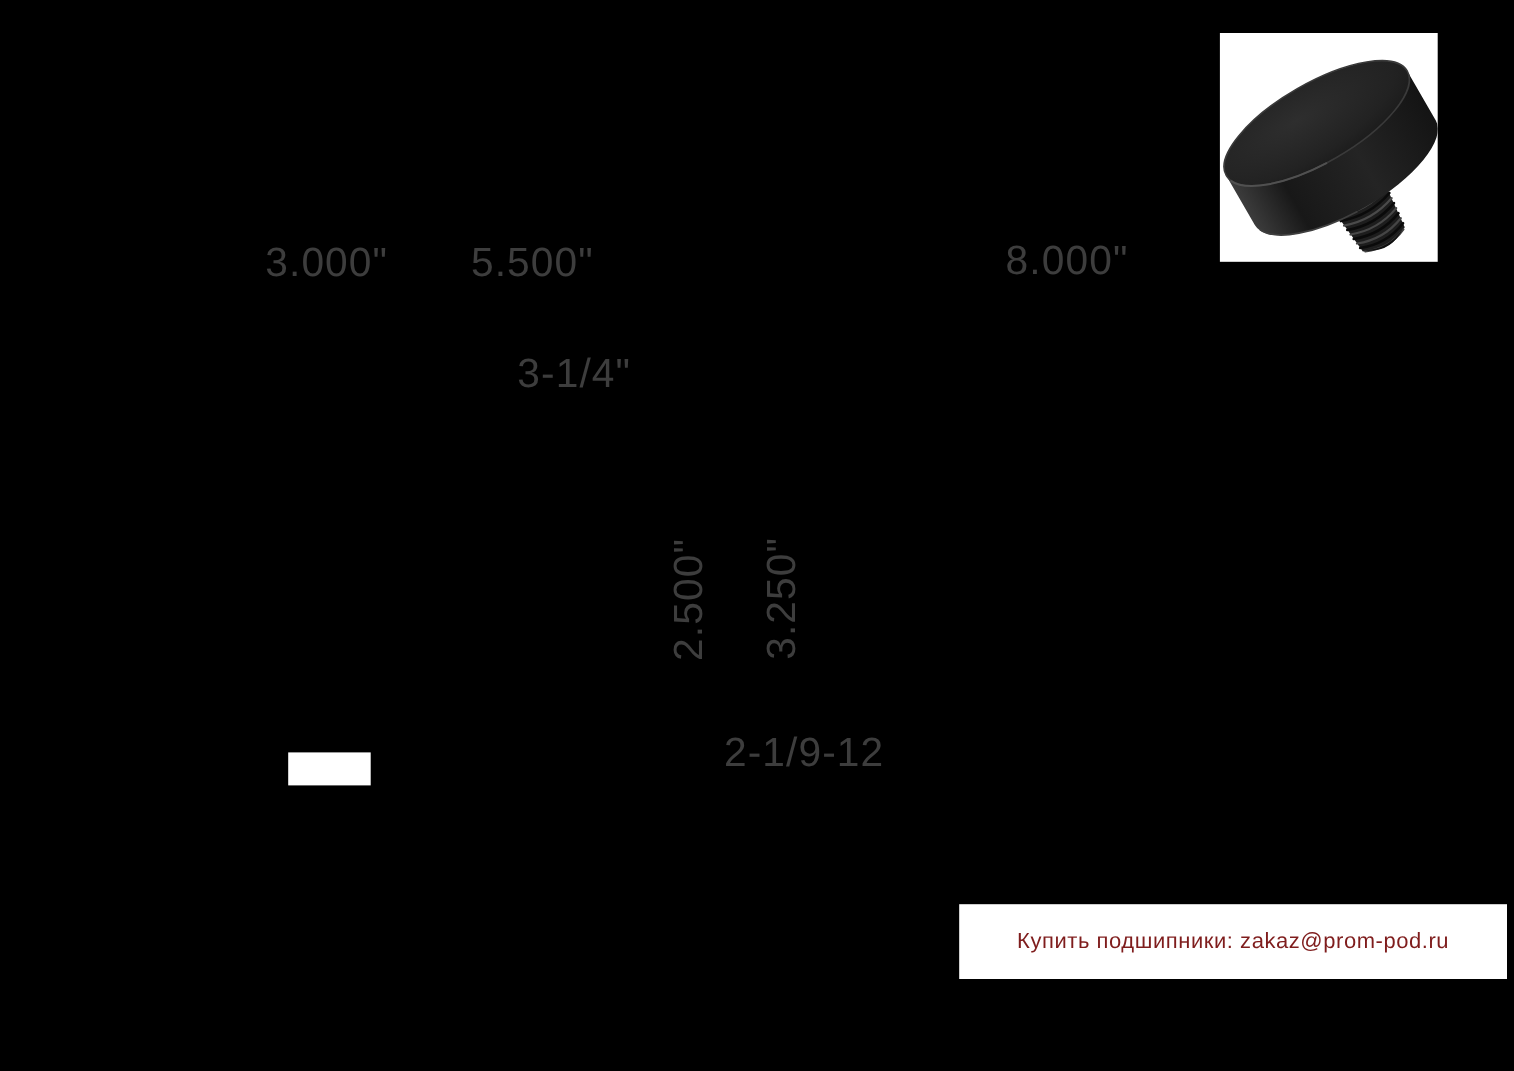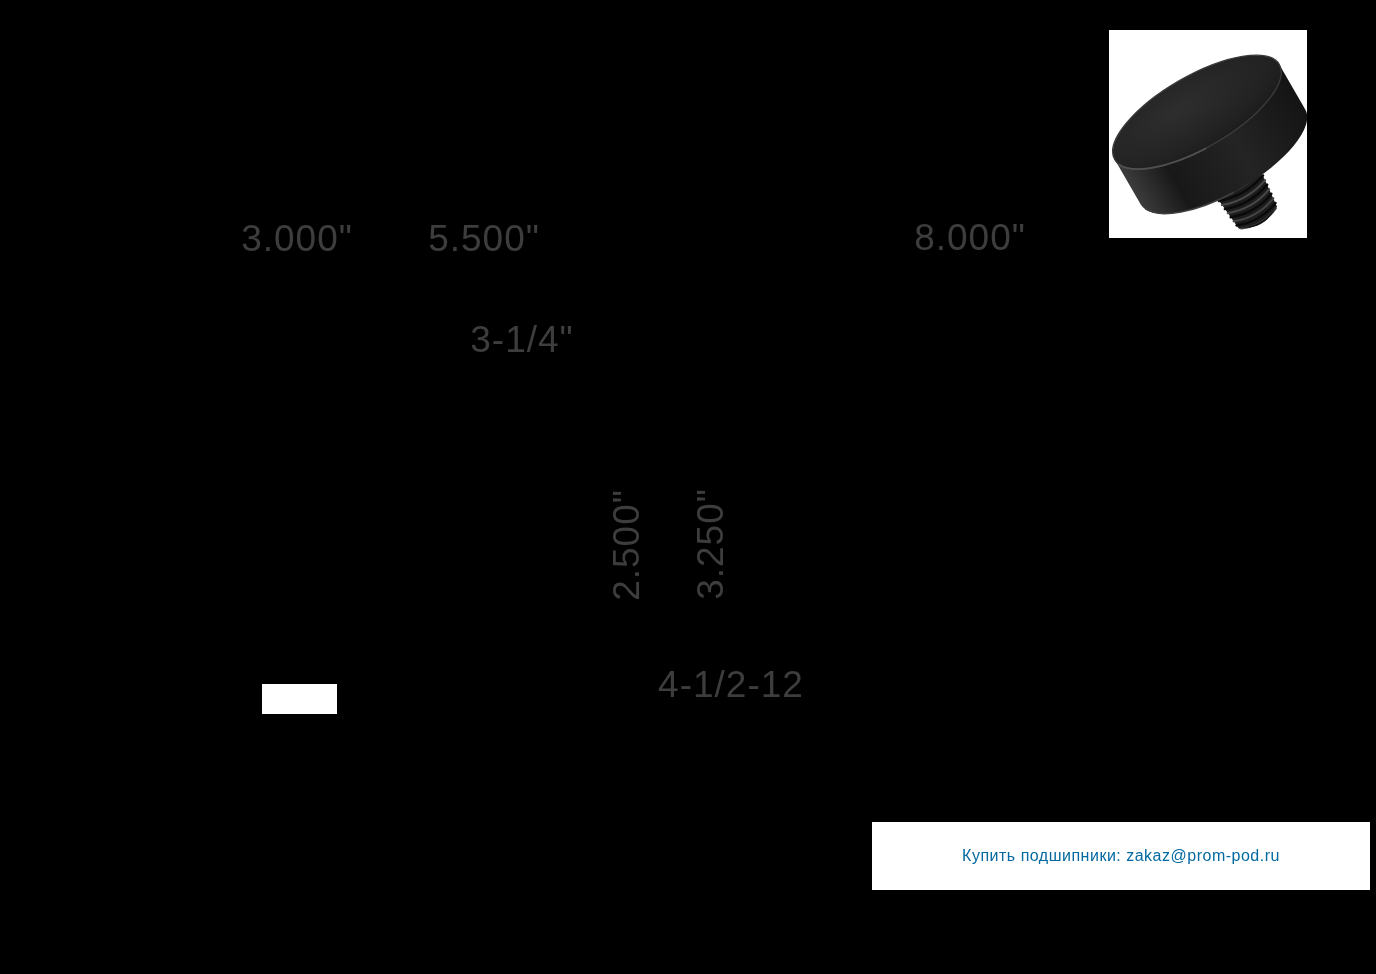--- a/index.html
+++ b/index.html
@@ -64,38 +64,38 @@
     left: 872px;
     top: 822px;
     width: 498px;
     height: 68px;
     background: #ffffff;
     display: flex;
     align-items: center;
     justify-content: center;
   }
   .contact-banner-text {
-    color: #0369a1;
-    font-size: 16px;
+    color: #7f1d1d;
+    font-size: 20px;
     letter-spacing: 0.5px;
     white-space: nowrap;
   }
 </style>
 </head>
 <body>
 
 <div id="stage">
 
   <span class="dim-label pos-d1">3.000"</span>
   <span class="dim-label pos-d2">5.500"</span>
   <span class="dim-label pos-d3">8.000"</span>
   <span class="dim-label pos-d4">3-1/4"</span>
   <span class="dim-label vertical pos-d5">2.500"</span>
   <span class="dim-label vertical pos-d6">3.250"</span>
-  <span class="dim-label pos-d7">4-1/2-12</span>
+  <span class="dim-label pos-d7">2-1/9-12</span>
 
   <div class="mask-rect"></div>
 
   <div class="product-panel">
     <svg viewBox="0 0 198 208" xmlns="http://www.w3.org/2000/svg">
       <defs>
         <linearGradient id="headSide" x1="0" y1="0" x2="1" y2="0">
           <stop offset="0" stop-color="#3c3c3c"></stop>
           <stop offset="0.22" stop-color="#181818"></stop>
           <stop offset="0.6" stop-color="#242424"></stop>

